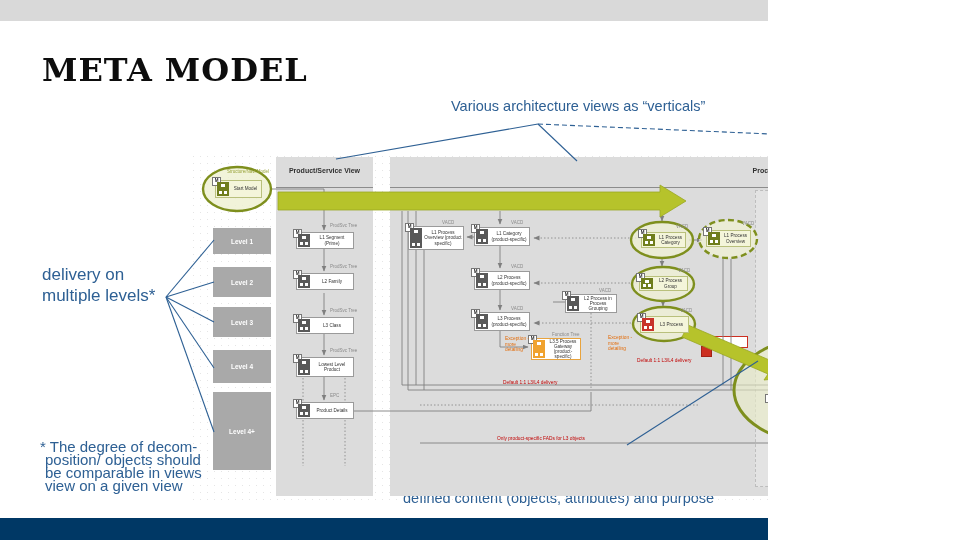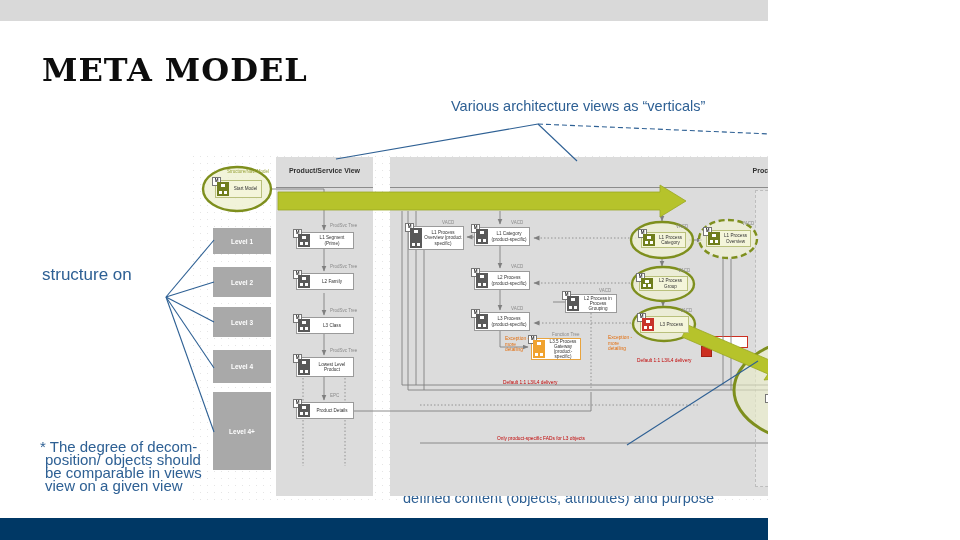--- a/index.html
+++ b/index.html
@@ -61,21 +61,22 @@
 <body>
 
 <div class="slide">
 
   <div class="abs topbar"></div>
   <div class="abs title">META MODEL</div>
 
   <div class="abs ann-top blue">Various architecture views as “verticals”</div>
 
   <div class="abs ann-left blue">
-    <div>structure on</div>
+    <div>delivery on</div>
+    <div>multiple levels*</div>
   </div>
 
   <div class="abs footnote blue">
     <div>* The degree of decom-</div>
     <div style="padding-left:5px">position/ objects should</div>
     <div style="padding-left:5px">be comparable in views</div>
     <div style="padding-left:5px">view on a given view</div>
   </div>
 
   <div class="abs ann-bottom blue">

